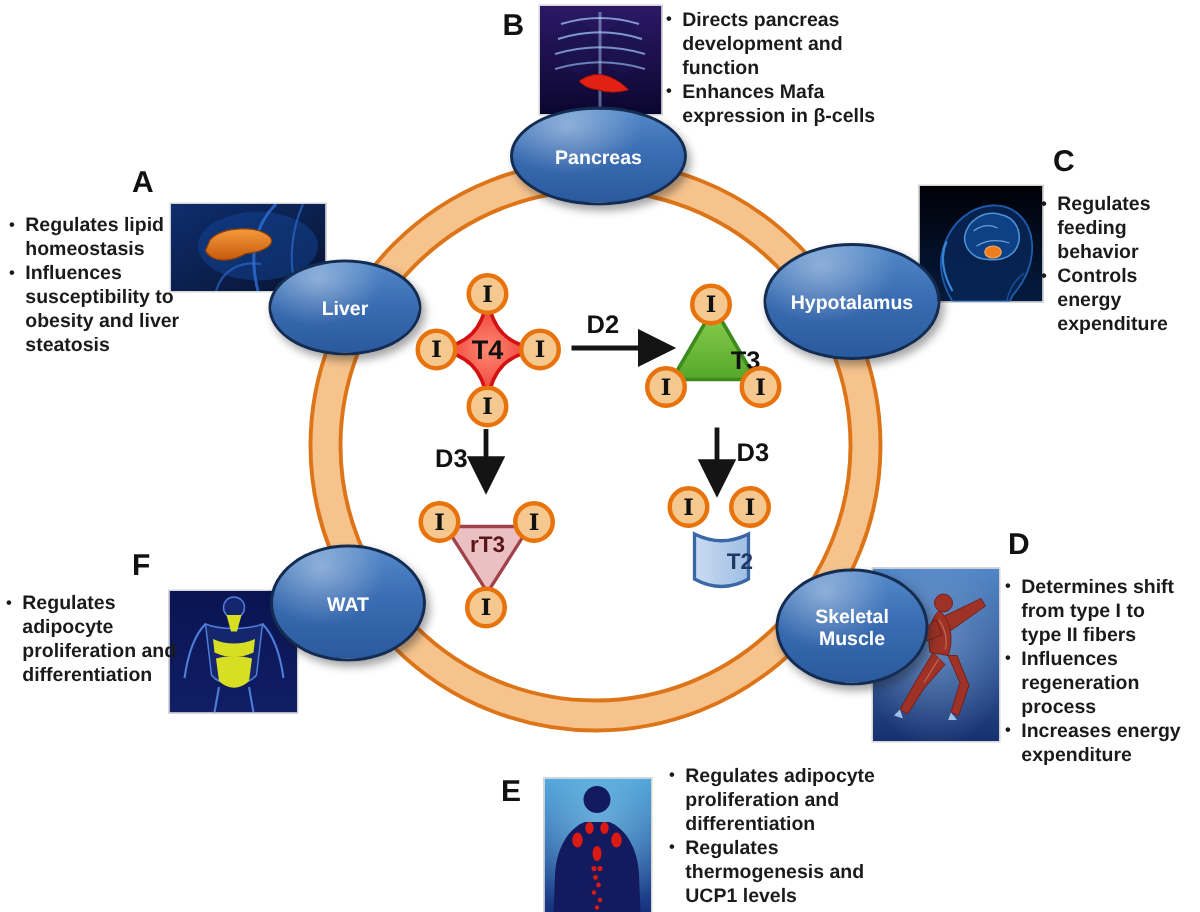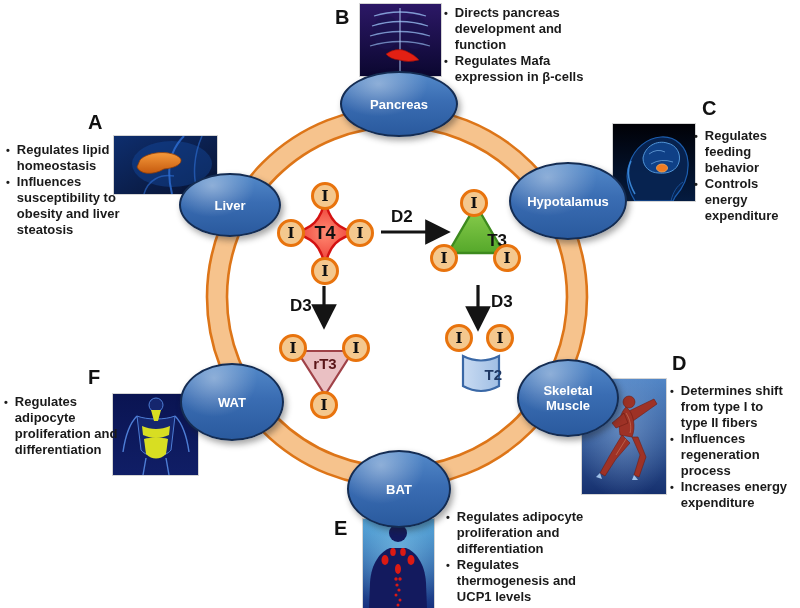--- a/index.html
+++ b/index.html
@@ -186,26 +186,23 @@
       <path d="M31,45 C38,43 48,43 55,45 L53,60 C47,66 39,66 33,60 Z"></path>
     </g>
   </svg>
 
   <div class="node" style="left:340px;top:71px;width:114px;height:62px">
     <span>Pancreas</span>
   </div>
   <div class="node" style="left:509px;top:162px;width:114px;height:74px">
     <span>Hypotalamus</span>
   </div>
-  <div class="node" style="left:517px;top:359px;width:98px;height:74px">
+  <div class="node" style="left:517px;top:379px;width:98px;height:74px">
     <span>Skeletal
 Muscle</span>
-  </div>
-  <div class="node" style="left:347px;top:450px;width:100px;height:74px">
-    <span>BAT</span>
   </div>
   <div class="node" style="left:180px;top:363px;width:100px;height:74px">
     <span>WAT</span>
   </div>
   <div class="node" style="left:179px;top:173px;width:98px;height:60px">
     <span>Liver</span>
   </div>
 
   <div class="letter" style="left:88px;top:112px">A</div>
   <div class="letter" style="left:335px;top:7px">B</div>
@@ -230,21 +227,21 @@
   </ul>
   <ul class="blist" style="left:444px;top:5px;width:142px">
     <li>
         <span class="dot">•</span>
         <span class="btxt">Directs pancreas
 development and
 function</span>
       </li>
     <li>
         <span class="dot">•</span>
-        <span class="btxt">Regulates Mafa
+        <span class="btxt">Enhances Mafa
 expression in β-cells</span>
       </li>
   </ul>
   <ul class="blist" style="left:694px;top:128px;width:104px">
     <li>
         <span class="dot">•</span>
         <span class="btxt">Regulates
 feeding
 behavior</span>
       </li>

